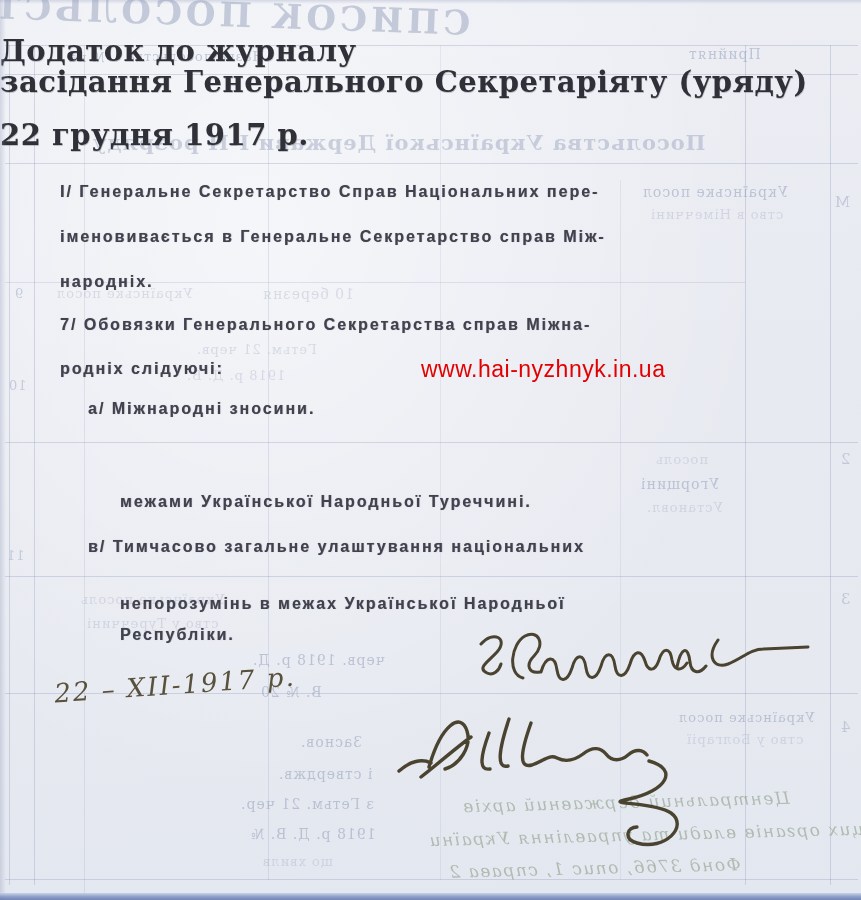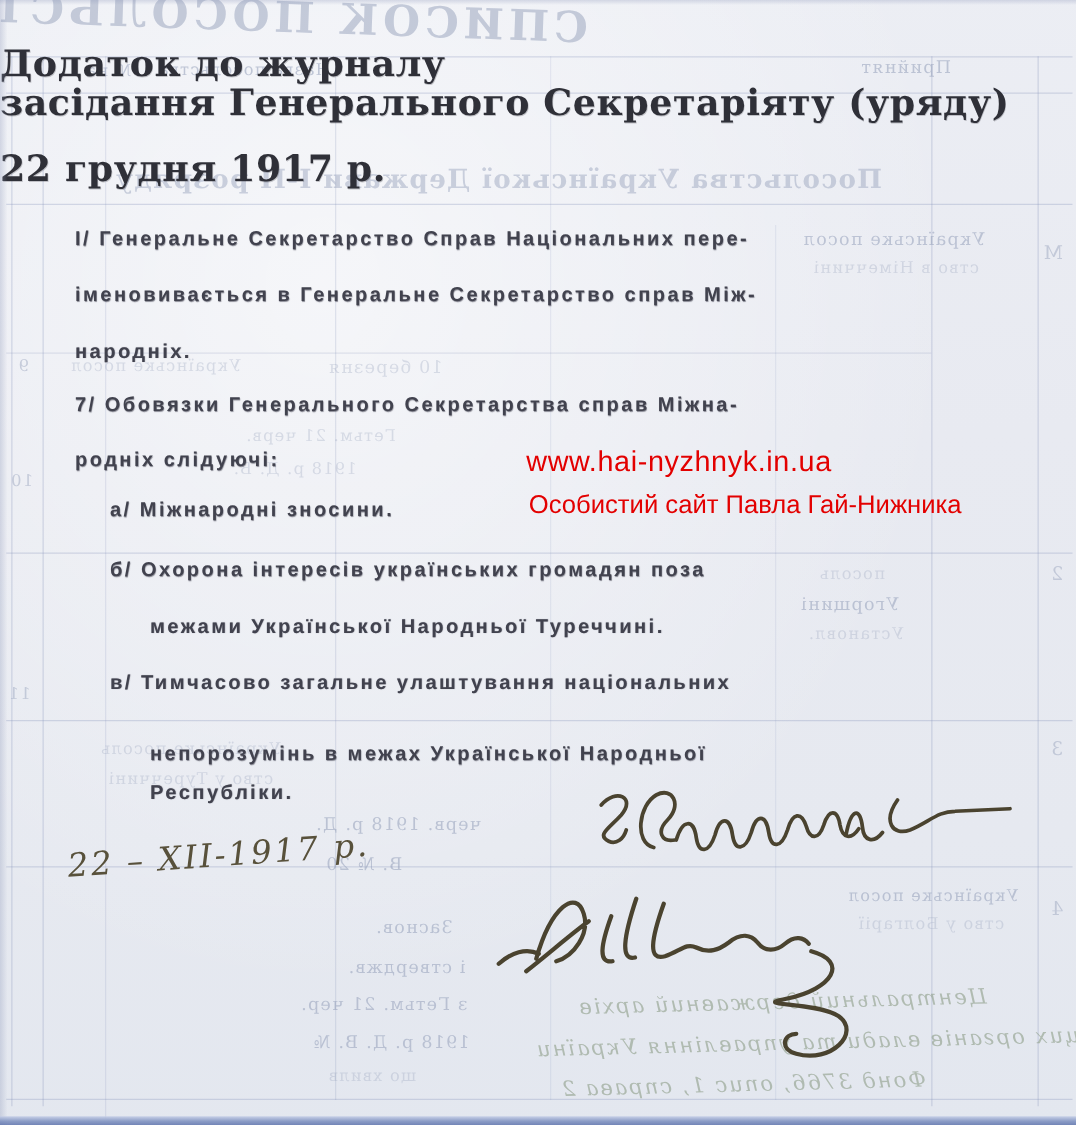--- a/index.html
+++ b/index.html
@@ -131,28 +131,26 @@
   <div class="title-line" style="top:34px;">Додаток до журналу</div>
   <div class="title-line" style="top:65px;">засідання Генерального Секретаріяту (уряду)</div>
   <div class="title-line" style="top:118px;">22 грудня 1917 р.</div>
 
   <div class="tw" style="left:60px;top:183px;">І/ Генеральне Секретарство Справ Національних пере-</div>
   <div class="tw" style="left:60px;top:228px;">іменовивається в Генеральне Секретарство справ Між-</div>
   <div class="tw" style="left:60px;top:273px;">народніх.</div>
   <div class="tw" style="left:60px;top:316px;">7/ Обовязки Генерального Секретарства справ Міжна-</div>
   <div class="tw" style="left:60px;top:360px;">родніх слідуючі:</div>
   <div class="tw" style="left:88px;top:400px;">а/ Міжнародні зносини.</div>
-  <div class="tw" style="left:88px;top:448px;">б/ Охорона інтересів українських громадян поза</div>
   <div class="tw" style="left:120px;top:493px;">межами Української Народньої Туреччині.</div>
   <div class="tw" style="left:88px;top:538px;">в/ Тимчасово загальне улаштування національних</div>
   <div class="tw" style="left:120px;top:583px;margin-top:12px;">непорозумінь в межах Української Народньої</div>
   <div class="tw" style="left:120px;top:626px;">Республіки.</div>
 
   <div class="wm-url">www.hai-nyzhnyk.in.ua</div>
-  <div class="wm-cap">Особистий сайт Павла Гай-Нижника</div>
 
   <div class="hand-date">22 – ХІІ-1917 р.</div>
 
   <svg class="sig" style="left:435px;top:612px;" width="380" height="100" viewBox="0 0 380 100">
     <path style="stroke-width:3" d="M46,32 c12,-14 28,-6 16,8 c-10,11 -20,16 -10,21 c6,3 12,-2 14,-9
          M88,66 c-16,-4 -12,-34 2,-42 c13,-7 21,8 9,20 c-9,9 -5,18 6,16
          M106,60 c5,-17 14,-17 16,-2 c2,13 10,13 15,-2 c4,-15 12,-15 14,0
          c2,13 10,13 15,-2 c4,-15 12,-15 14,0 c2,13 10,13 15,-2 c4,-14 11,-15 15,-3
          c3,11 10,11 14,-1 c4,-13 11,-13 13,0 c2,11 9,12 15,3
          M242,55 c4,-20 11,-22 13,-5 c1,11 9,13 16,4

